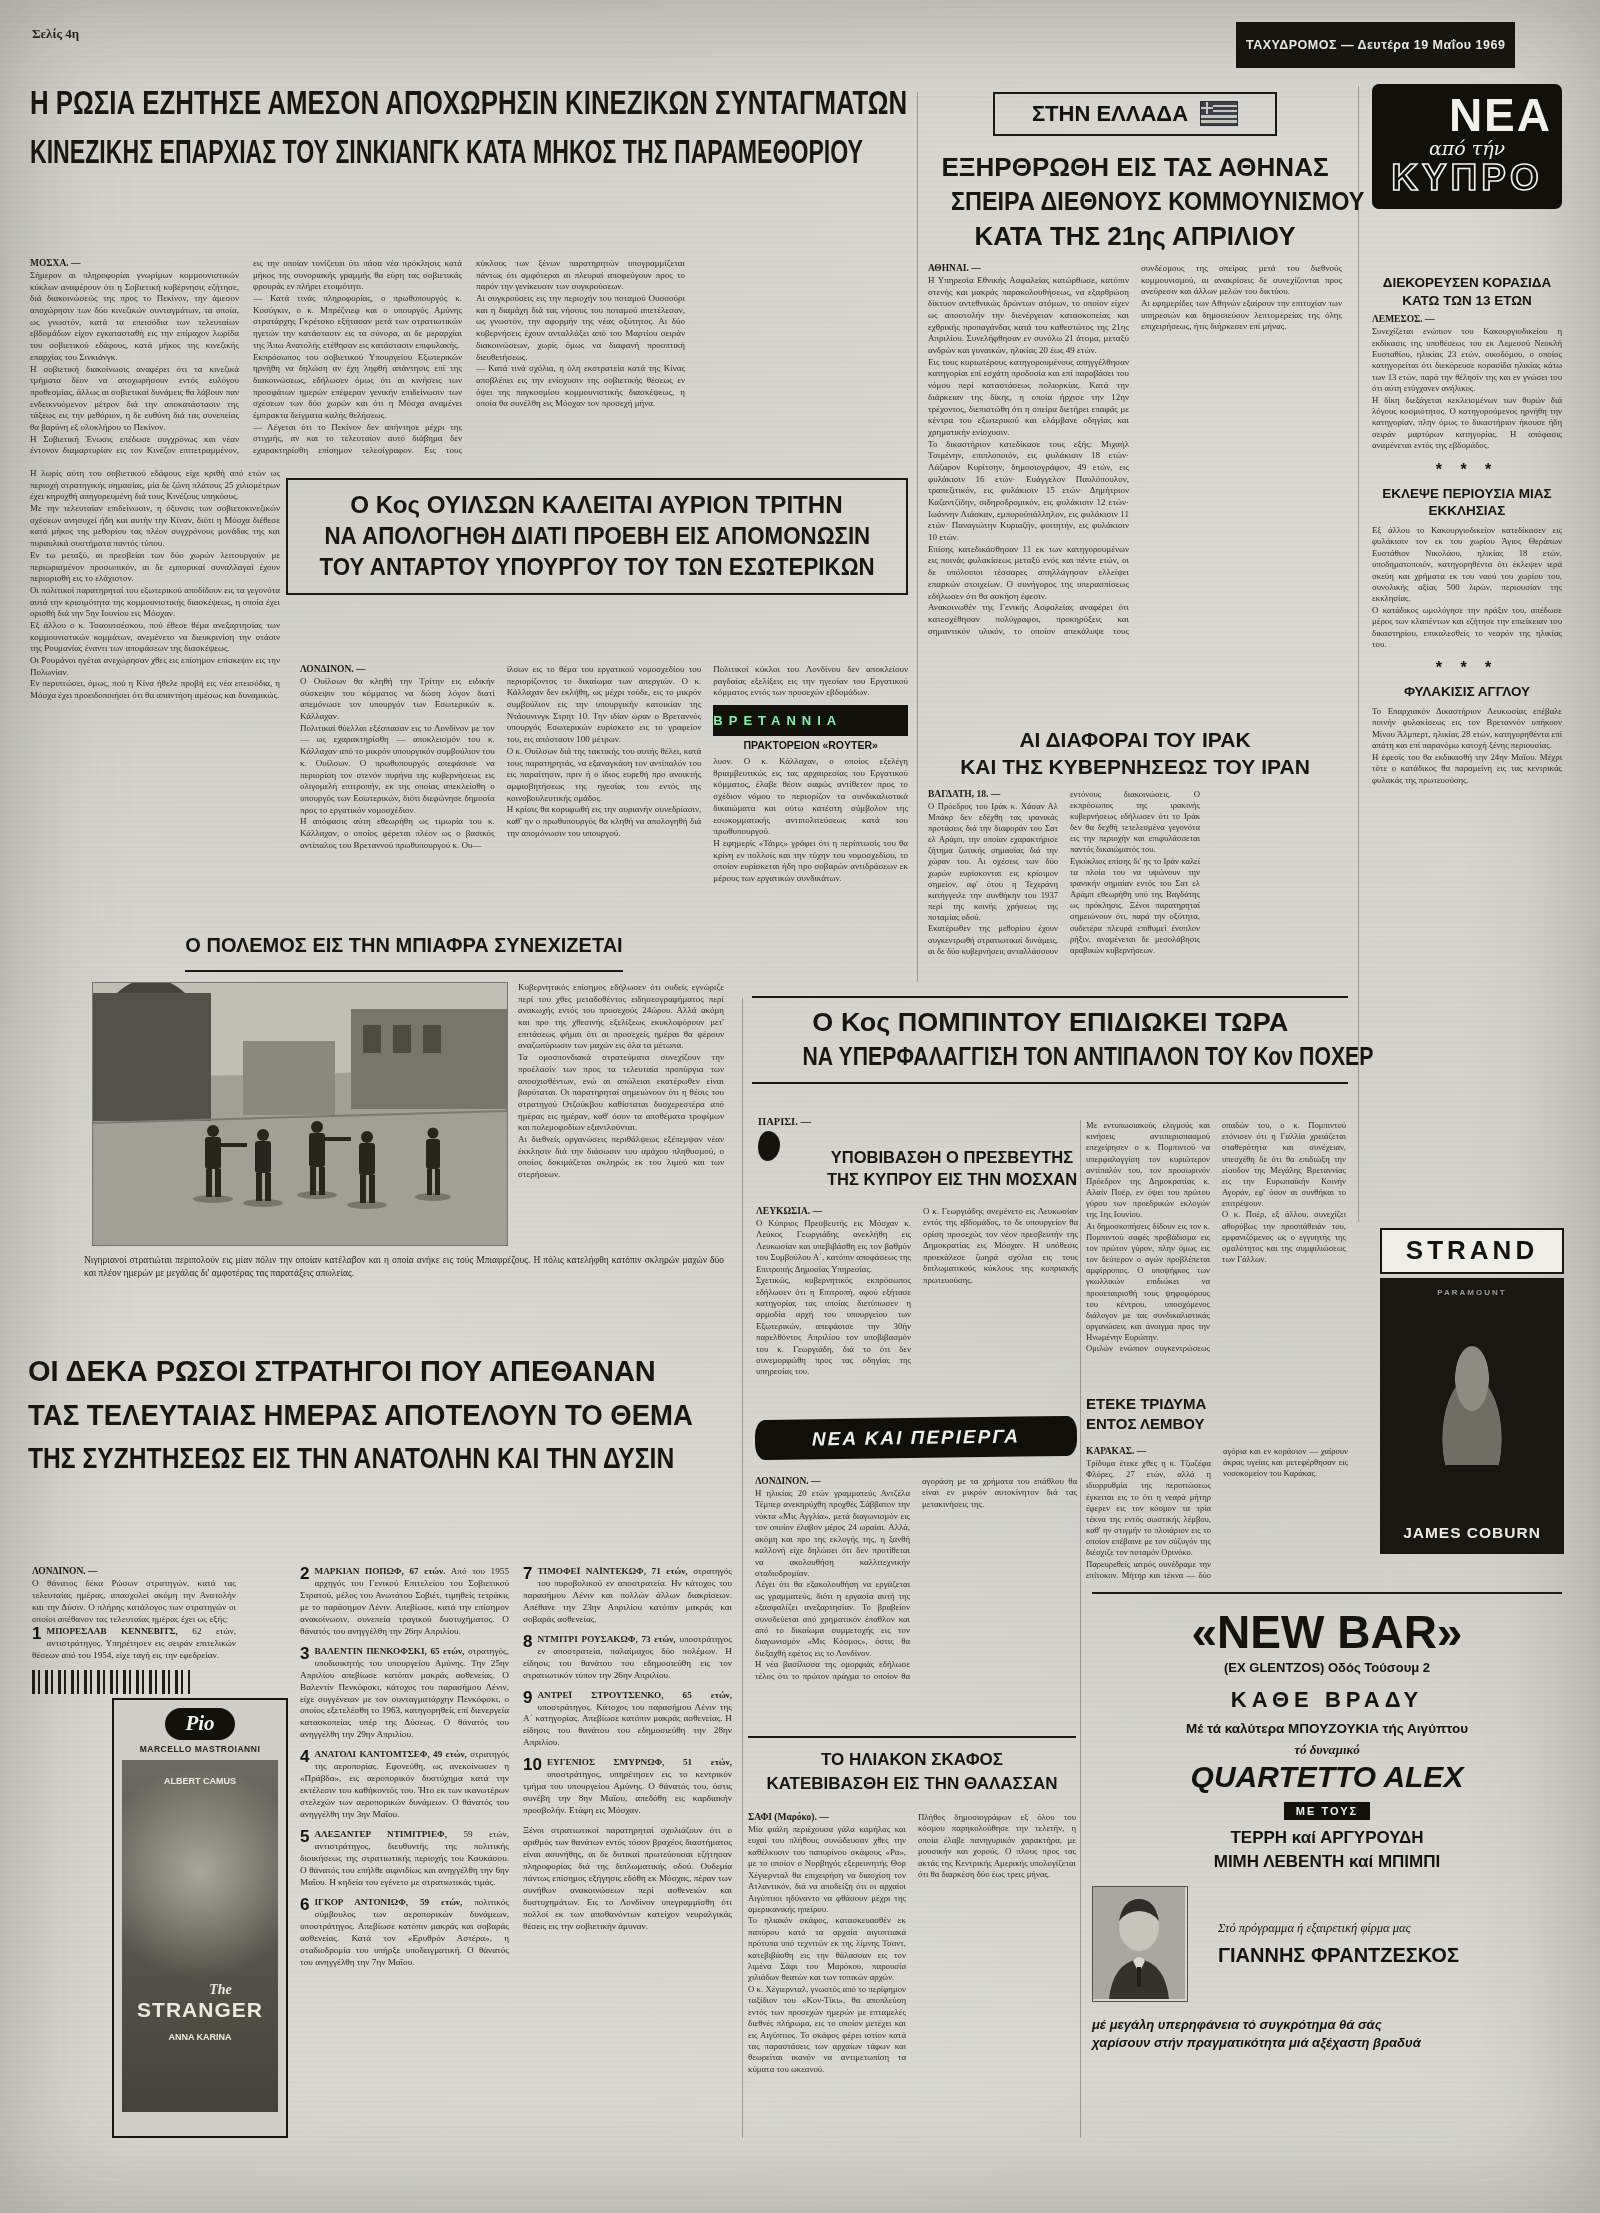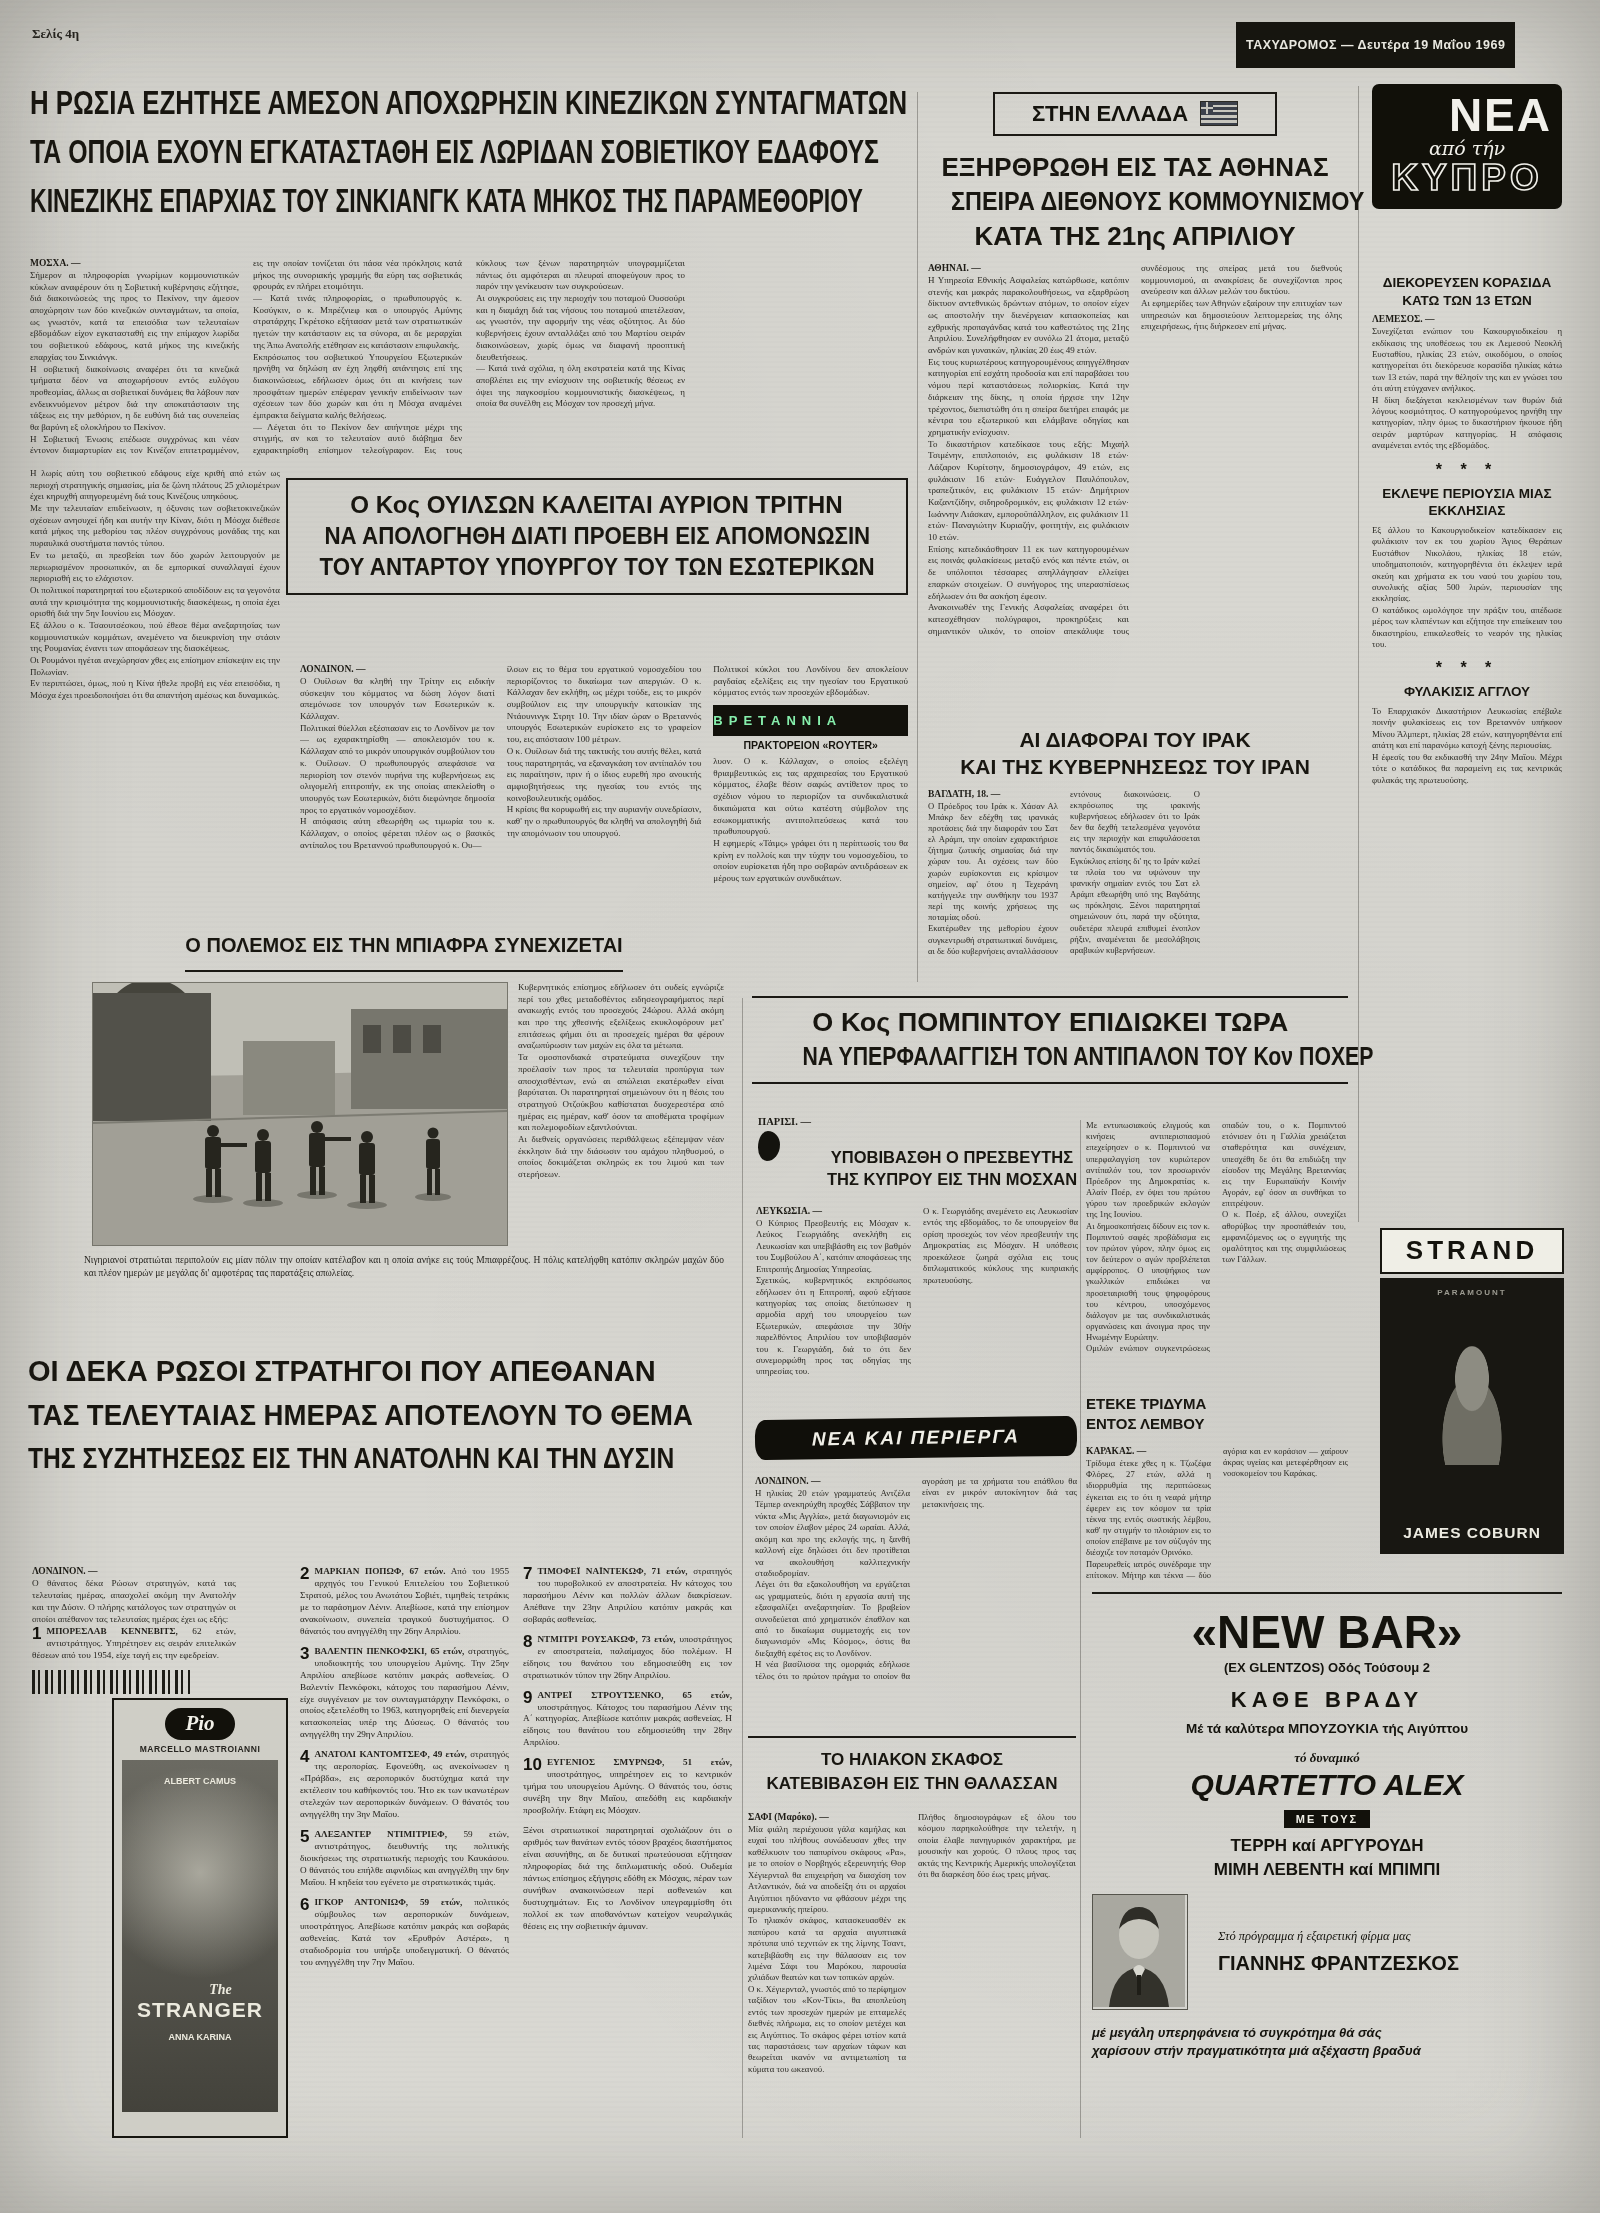--- a/index.html
+++ b/index.html
@@ -69,21 +69,20 @@
 </head>
 <body>
 
 <div class="page">
 
   <div class="blk" style="left:32px;top:26px;font:700 13px 'Liberation Serif',serif;">Σελίς 4η</div>
   <div class="blk masthead" style="left:1236px;top:22px;">ΤΑΧΥΔΡΟΜΟΣ — Δευτέρα 19 Μαΐου 1969</div>
 
   <div class="blk hl" style="left:30px;top:78px;width:880px;font-size:34px;line-height:1.44;">
     <div class="hline" style="--sx:.76"><span>Η ΡΩΣΙΑ ΕΖΗΤΗΣΕ ΑΜΕΣΟΝ ΑΠΟΧΩΡΗΣΙΝ ΚΙΝΕΖΙΚΩΝ ΣΥΝΤΑΓΜΑΤΩΝ</span></div>
-    <div class="hline" style="--sx:.73"><span>ΤΑ ΟΠΟΙΑ ΕΧΟΥΝ ΕΓΚΑΤΑΣΤΑΘΗ ΕΙΣ ΛΩΡΙΔΑΝ ΣΟΒΙΕΤΙΚΟΥ ΕΔΑΦΟΥΣ</span></div>
     <div class="hline" style="--sx:.68"><span>ΚΙΝΕΖΙΚΗΣ ΕΠΑΡΧΙΑΣ ΤΟΥ ΣΙΝΚΙΑΝΓΚ ΚΑΤΑ ΜΗΚΟΣ ΤΗΣ ΠΑΡΑΜΕΘΟΡΙΟΥ</span></div>
   </div>
   <div class="blk" style="left:30px;top:258px;width:878px;height:200px;">
     <div class="cols4">
       <b class="dl">ΜΟΣΧΑ. —</b>
       <div class="bodytxt">Σήμερον αι πληροφορίαι γνωρίμων κομμουνιστικών κύκλων αναφέρουν ότι η Σοβιετική κυβέρνησις εζήτησε, διά διακοινώσεώς της προς το Πεκίνον, την άμεσον αποχώρησιν των δύο κινεζικών συνταγμάτων, τα οποία, ως γνωστόν, κατά τα επεισόδια των τελευταίων εβδομάδων είχον εγκατασταθή εις την επίμαχον λωρίδα του σοβιετικού εδάφους, κατά μήκος της κινεζικής επαρχίας του Σινκιάνγκ.
 Η σοβιετική διακοίνωσις αναφέρει ότι τα κινεζικά τμήματα δέον να αποχωρήσουν εντός ευλόγου προθεσμίας, άλλως αι σοβιετικαί δυνάμεις θα λάβουν παν ενδεικνυόμενον μέτρον διά την αποκατάστασιν της τάξεως εις την μεθόριον, η δε ευθύνη διά τας συνεπείας θα βαρύνη εξ ολοκλήρου το Πεκίνον.
 Η Σοβιετική Ένωσις επέδωσε συγχρόνως και νέαν έντονον διαμαρτυρίαν εις τον Κινέζον επιτετραμμένον, εις την οποίαν τονίζεται ότι πάσα νέα πρόκλησις κατά μήκος της συνοριακής γραμμής θα εύρη τας σοβιετικάς φρουράς εν πλήρει ετοιμότητι.
 — Κατά τινάς πληροφορίας, ο πρωθυπουργός κ. Κοσύγκιν, ο κ. Μπρέζνιεφ και ο υπουργός Αμύνης στρατάρχης Γκρέτσκο εξήτασαν μετά των στρατιωτικών ηγετών την κατάστασιν εις τα σύνορα, αι δε μεραρχίαι της Άπω Ανατολής ετέθησαν εις κατάστασιν επιφυλακής.
 Εκπρόσωπος του σοβιετικού Υπουργείου Εξωτερικών ηρνήθη να δηλώση αν έχη ληφθή απάντησις επί της διακοινώσεως, εδήλωσεν όμως ότι αι κινήσεις των προσφάτων ημερών επέφεραν γενικήν επιδείνωσιν των σχέσεων των δύο χωρών και ότι η Μόσχα αναμένει έμπρακτα δείγματα καλής θελήσεως.
@@ -341,21 +340,21 @@
 Πλήθος δημοσιογράφων εξ όλου του κόσμου παρηκολούθησε την τελετήν, η οποία έλαβε πανηγυρικόν χαρακτήρα, με μουσικήν και χορούς. Ο πλους προς τας ακτάς της Κεντρικής Αμερικής υπολογίζεται ότι θα διαρκέση δύο έως τρεις μήνας.</div>
     </div>
   </div>
 
   <div class="hr" style="left:1092px;top:1592px;width:470px;"></div>
   <div class="blk newbar" style="left:1092px;top:1608px;width:470px;">
     <div style="font:700 46px/1.05 'Liberation Sans',sans-serif;">«NEW BAR»</div>
     <div style="font:700 13px 'Liberation Sans',sans-serif;margin-top:4px;">(ΕΧ GLENTZOS) Οδός Τούσουμ 2</div>
     <div style="font:700 22px 'Liberation Sans',sans-serif;letter-spacing:5px;margin-top:12px;">ΚΑΘΕ ΒΡΑΔΥ</div>
     <div style="font:700 13.5px 'Liberation Sans',sans-serif;margin-top:8px;">Μέ τά καλύτερα ΜΠΟΥΖΟΥΚΙΑ τής Αιγύπτου</div>
-    <div style="font:italic 700 13px 'Liberation Serif',serif;margin-top:14px;">τό δυναμικό</div>
+    <div style="font:italic 700 13px 'Liberation Serif',serif;margin-top:6px;">τό δυναμικό</div>
     <div style="font:italic 700 30px 'Liberation Sans',sans-serif;margin-top:2px;">QUARTETTO ALEX</div>
     <div class="chip" style="margin-top:8px;">ΜΕ ΤΟΥΣ</div>
     <div style="font:700 17px 'Liberation Sans',sans-serif;margin-top:8px;">ΤΕΡΡΗ καί ΑΡΓΥΡΟΥΔΗ</div>
     <div style="font:700 17px 'Liberation Sans',sans-serif;margin-top:4px;">ΜΙΜΗ ΛΕΒΕΝΤΗ καί ΜΠΙΜΠΙ</div>
     <div style="display:flex;gap:30px;align-items:center;margin-top:14px;text-align:left;">
       <div style="width:94px;height:114px;border:1px solid #55544c;flex:0 0 auto;">
         <svg width="92" height="112" viewBox="0 0 92 112" role="img">
           <rect width="92" height="112" fill="#a9a8a0"></rect>
           <ellipse cx="46" cy="40" rx="20" ry="24" fill="#c6c5bc"></ellipse>
           <path d="M26,34 Q30,12 46,12 Q62,12 66,34 Q58,24 46,24 Q34,24 26,34 Z" fill="#2e2d27"></path>

